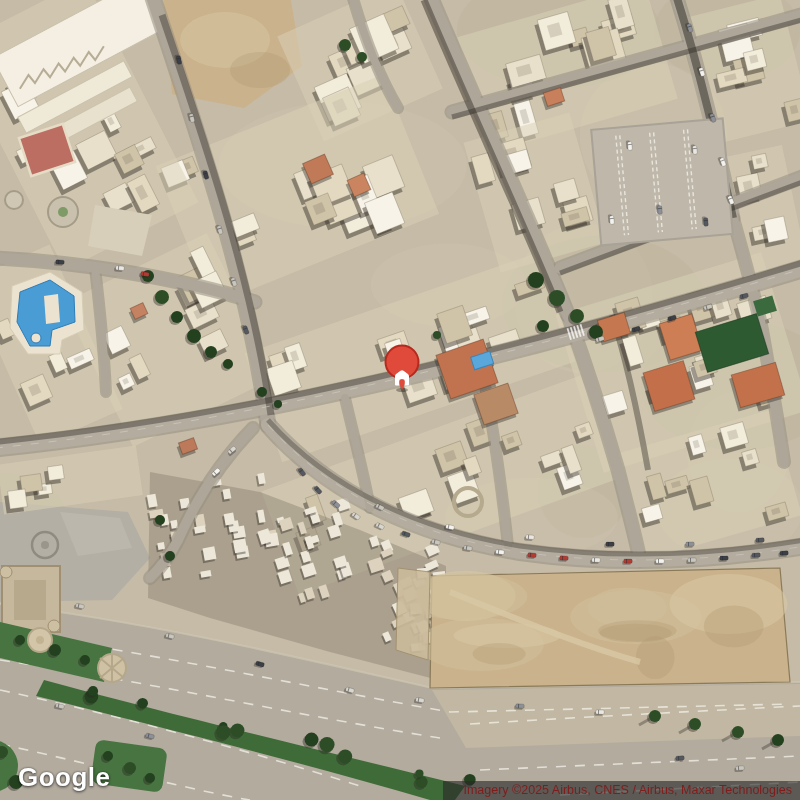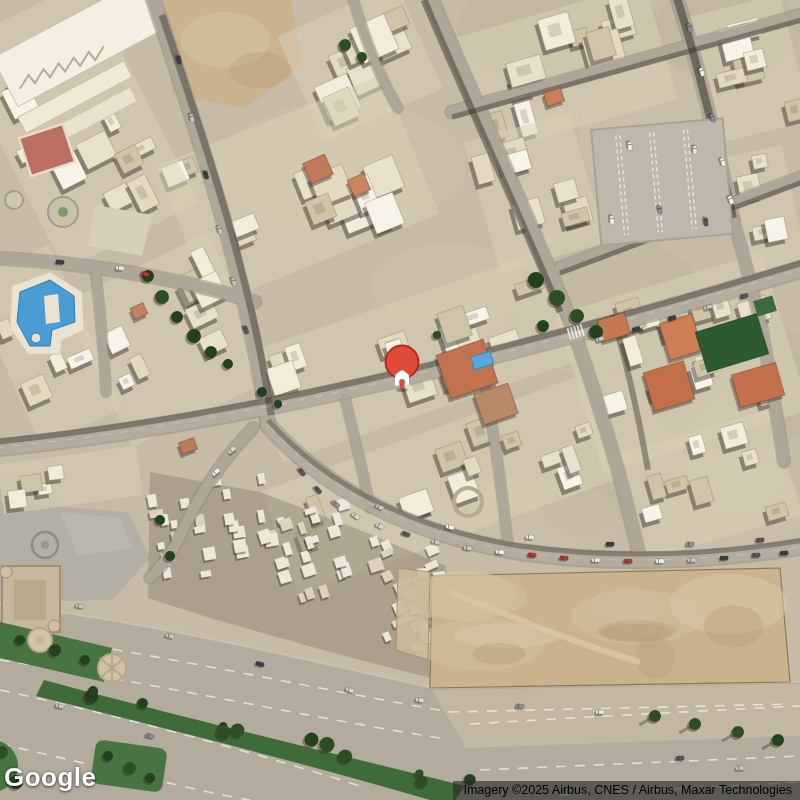--- a/index.html
+++ b/index.html
@@ -1,24 +1,24 @@
 <!DOCTYPE html>
 <html><head>
 <meta charset="utf-8">
 <style>
   html,body{margin:0;padding:0;background:#000;}
   #viewport{position:relative;width:800px;height:800px;overflow:hidden;
     font-family:"Liberation Sans", sans-serif;cursor:grab;background:#c6bba6;}
   #map-svg{position:absolute;left:0;top:0;display:block;}
   #marker{position:absolute;left:382px;top:343px;width:40px;height:49px;z-index:5;}
-  #google-logo{position:absolute;left:4px;bottom:7px;z-index:6;color:#fff;
+  #google-logo{position:absolute;left:18px;bottom:7px;z-index:6;color:#fff;
     font-size:26px;font-weight:600;letter-spacing:.5px;
     text-shadow:0 1px 3px rgba(0,0,0,.6),0 0 2px rgba(0,0,0,.45);}
   #attribution{position:absolute;right:0;bottom:0;z-index:6;height:19px;line-height:19px;
-    background:rgba(40,40,40,.62);color:#000000;font-size:12.5px;padding:0 8px 0 10px;
+    background:rgba(40,40,40,.62);color:#7f1d1d;font-size:12.5px;padding:0 8px 0 20px;
     white-space:nowrap;}
 </style>
 </head>
 <body>
 
 <div id="viewport">
   <svg id="map-svg" width="800" height="800" viewBox="0 0 800 800">
       <g>
         <rect x="0" y="0" width="800" height="800" fill="#c6bba6"></rect>
         <ellipse cx="0.04382766785278342" cy="515.6281295212117" rx="66.03135298287094" ry="42.6330554078487" fill="#b9ae97" opacity="0.25"></ellipse>

